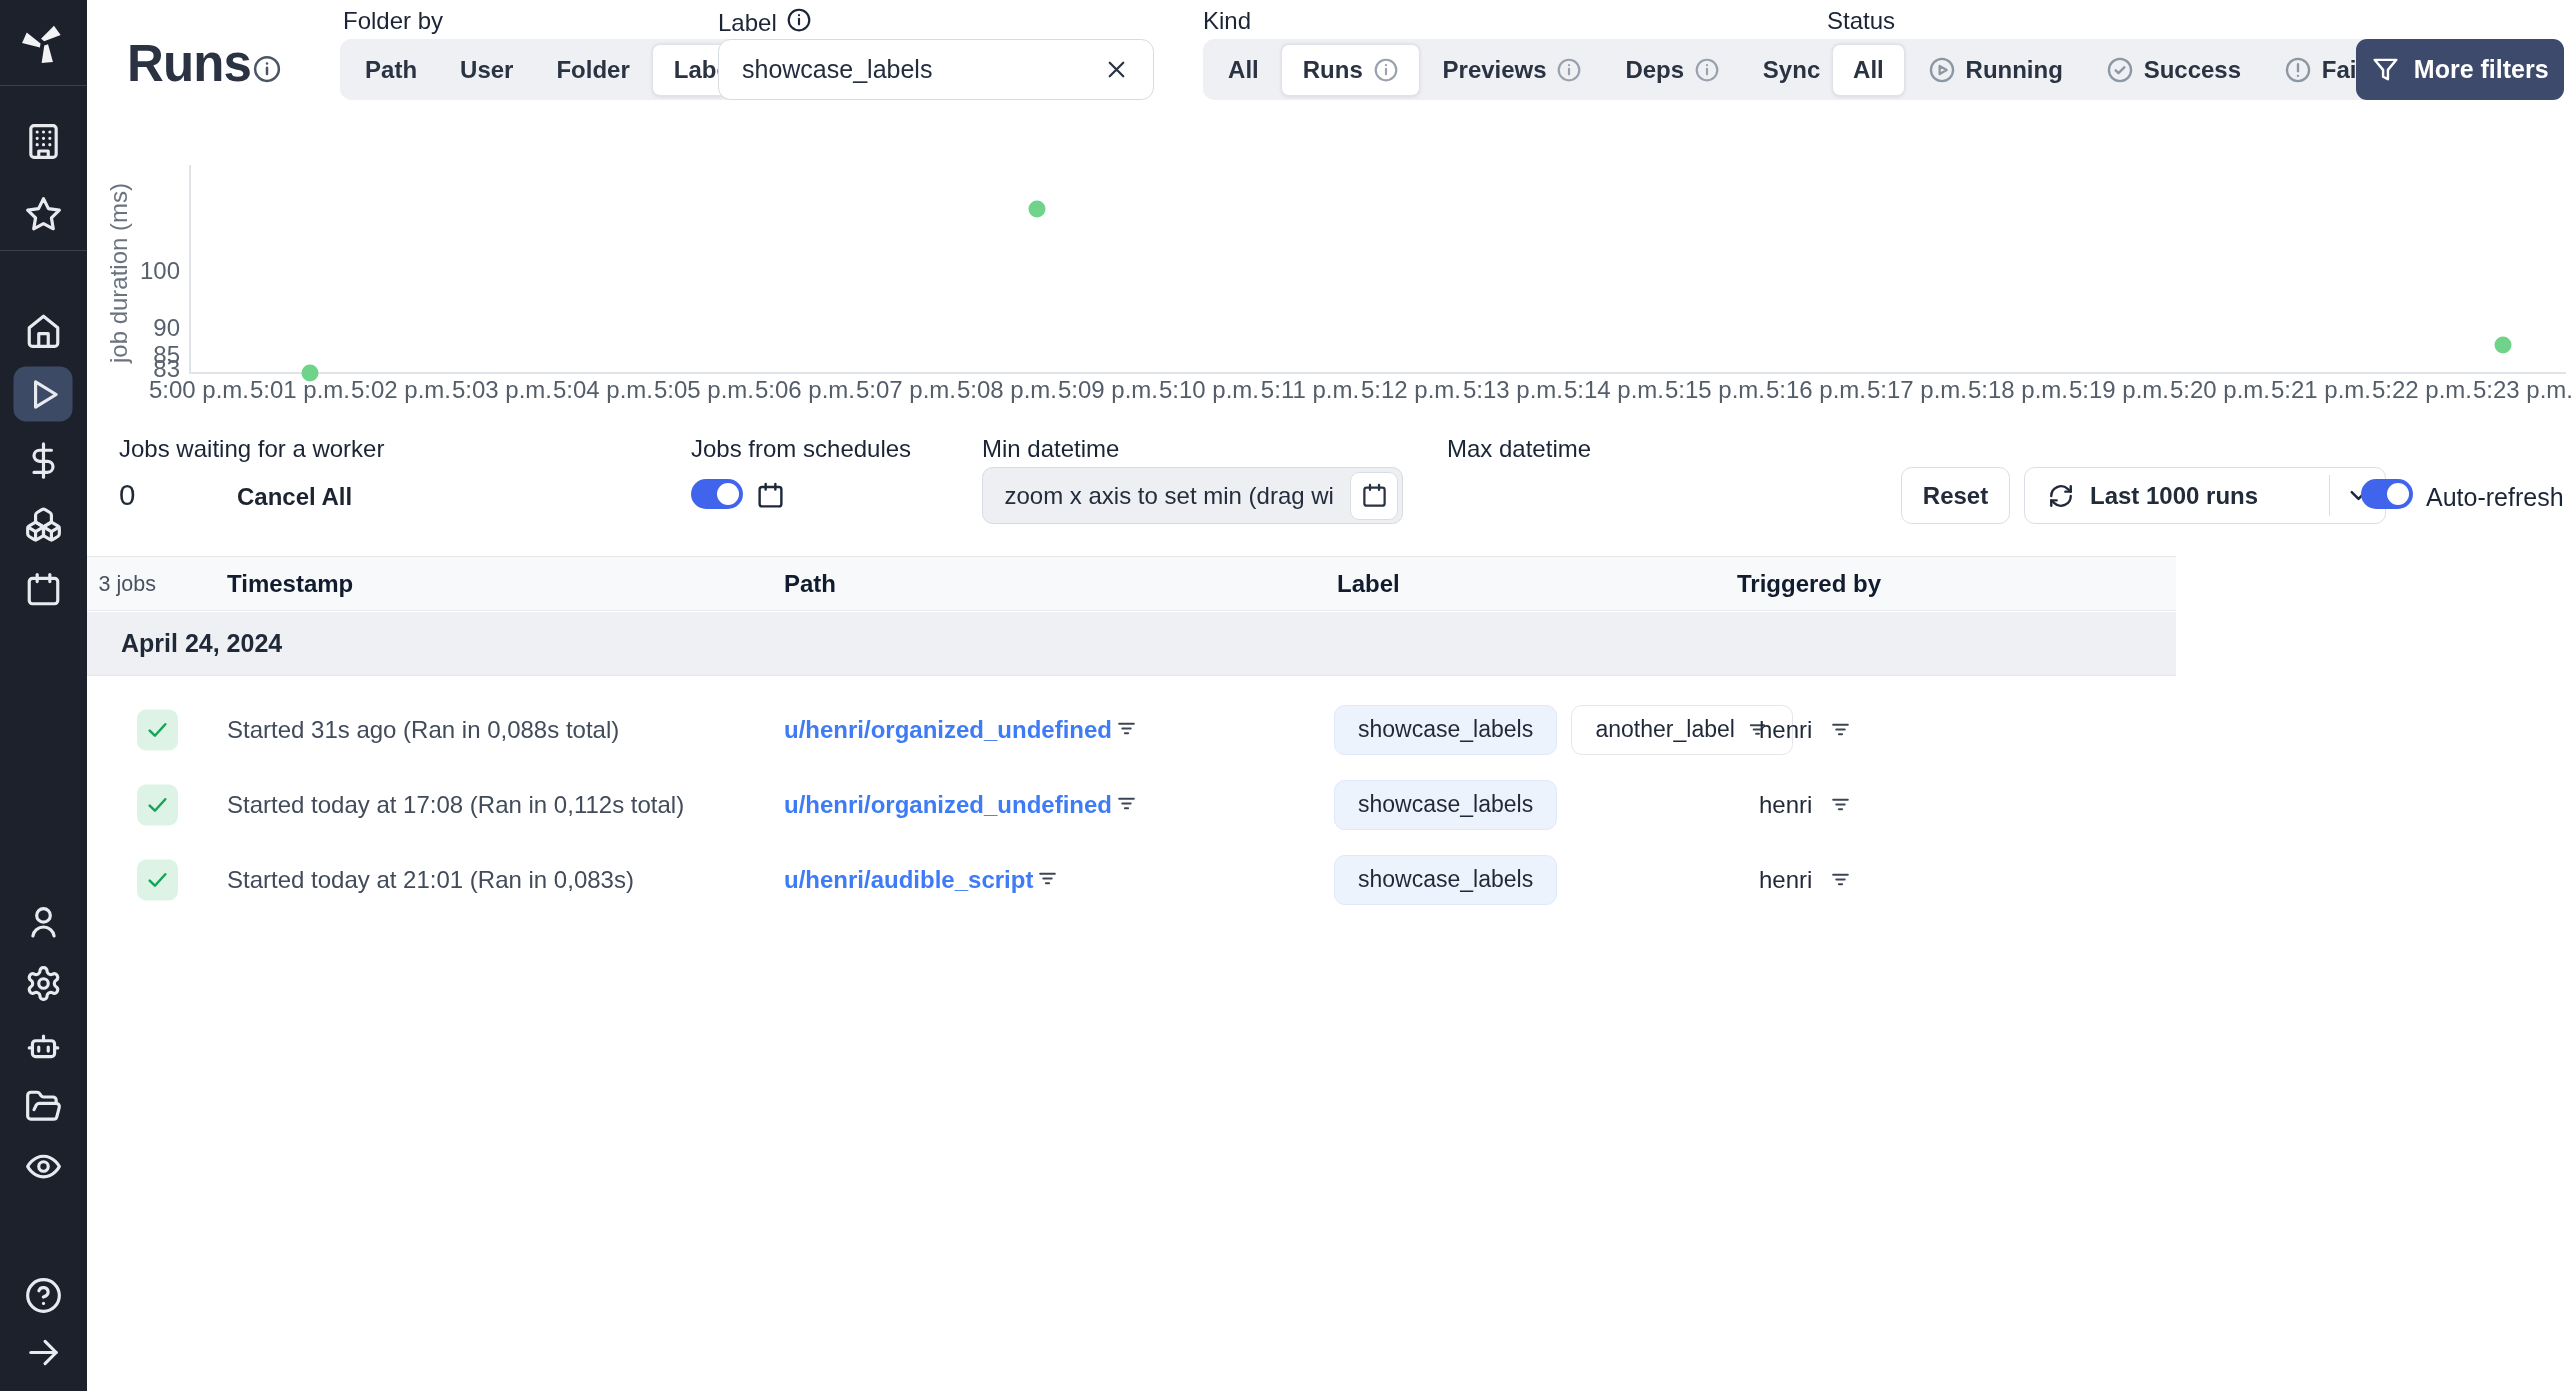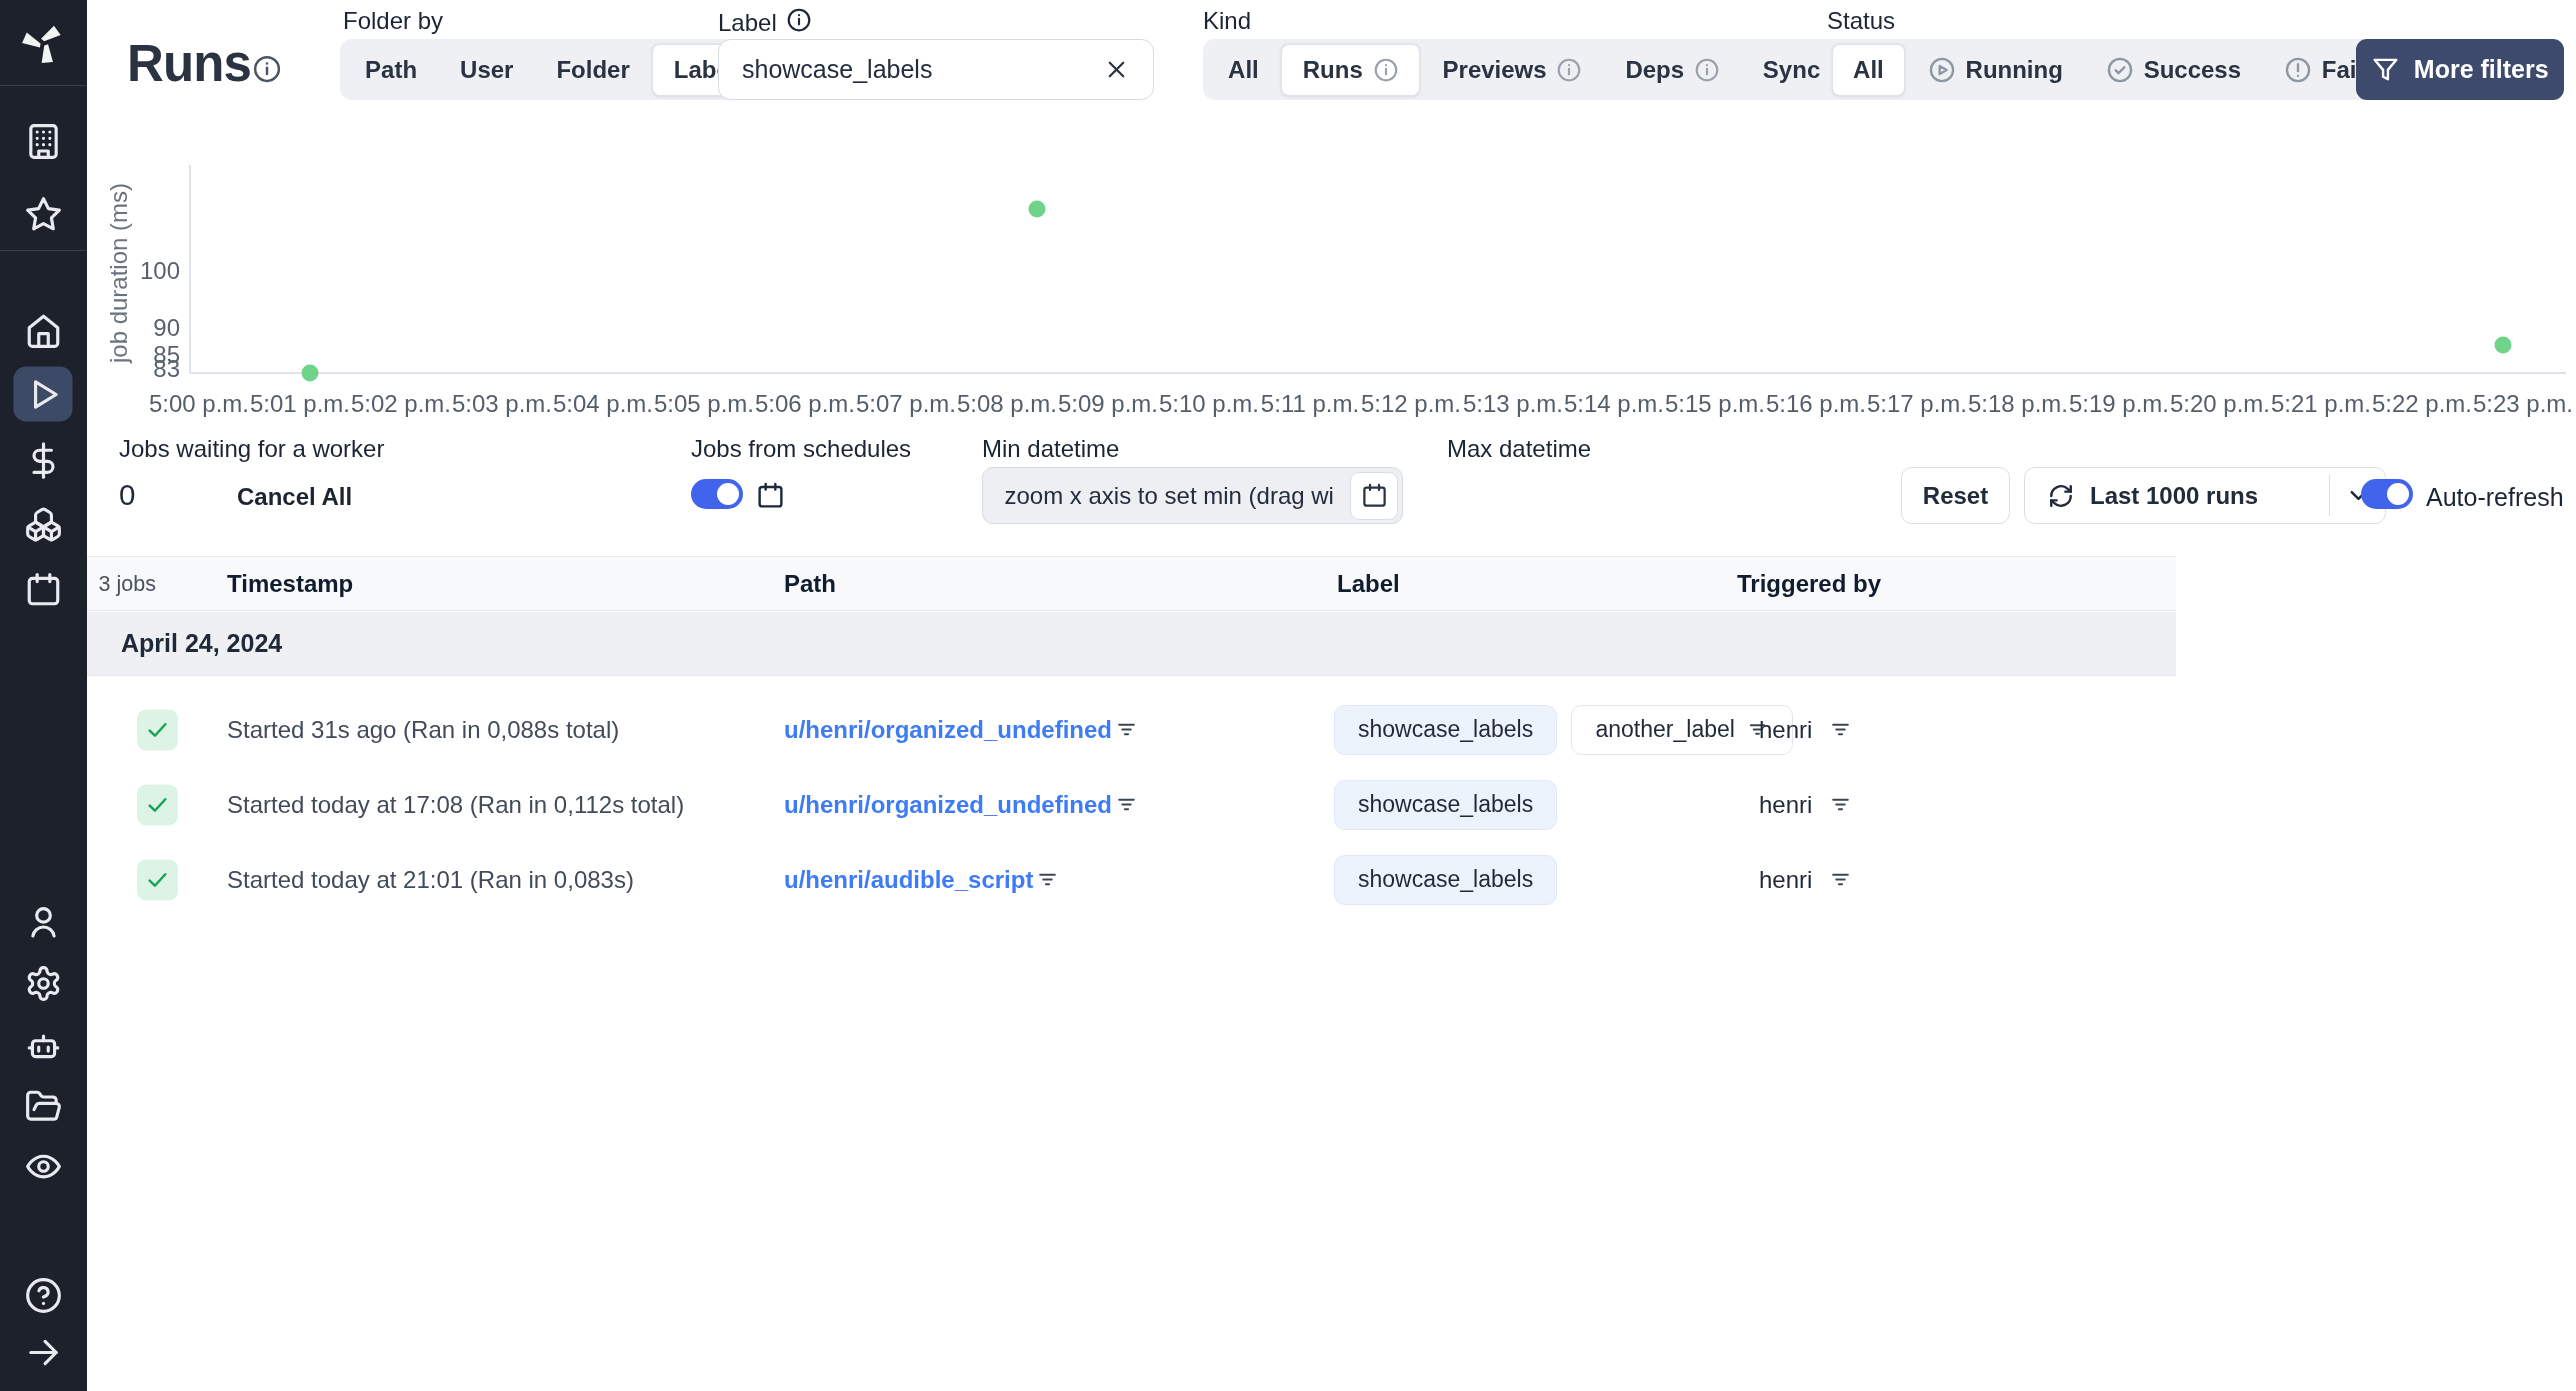--- a/index.html
+++ b/index.html
@@ -25,21 +25,21 @@
 .info-ic{color:#98a1ad}
 .status-ic{color:#8d97a3}
 .text-input{position:absolute;background:#fff;border:0.9px solid #d6dbe2;border-radius:12.5px;height:61px;display:flex;align-items:center;padding:0 23px;font-size:25px;color:#232d3d}
 .btn-dark{position:absolute;left:2356px;top:39px;width:208px;height:61px;background:#3d4a6b;border-radius:11px;color:#fff;display:flex;align-items:center;justify-content:center;gap:13.4px;font-size:25px;font-weight:600;cursor:pointer}
 
 
 .ylabel{position:absolute;left:119px;top:273px;transform:translate(-50%,-50%) rotate(-90deg);font-size:24px;color:#6a7380;white-space:nowrap}
 .ytick{position:absolute;width:73px;left:107px;text-align:right;font-size:24px;color:#59616d;line-height:29.5px}
 .axis-y{position:absolute;left:189px;top:165px;width:1.8px;height:208px;background:#e0e3e7}
 .axis-x{position:absolute;left:189px;top:372px;width:2377px;height:1.8px;background:#e0e3e7}
-.xtick{position:absolute;top:390px;transform:translateX(-50%);font-size:24px;color:#545e6b;white-space:nowrap}
+.xtick{position:absolute;top:376px;transform:translateX(-50%);font-size:24px;color:#545e6b;white-space:nowrap}
 .dot{position:absolute;width:17px;height:17px;border-radius:50%;transform:translate(-50%,-50%);cursor:pointer}
 
 
 .ctl-label{position:absolute;top:435px;font-size:24px;color:#1b2535;white-space:nowrap}
 .count-num{position:absolute;left:119px;top:478px;font-size:29.5px;color:#1f2937}
 .text-btn{position:absolute;font-size:24px;font-weight:700;color:#1b2430;cursor:pointer;white-space:nowrap}
 .toggle{position:relative;width:52px;height:29.5px;border-radius:15px;background:#4164ed;cursor:pointer}
 .toggle::after{content:"";position:absolute;right:3.6px;top:3.6px;width:22.4px;height:22.4px;border-radius:50%;background:#fff}
 .dt-input{position:absolute;top:467px;height:57px;background:#edeff3;border:0.9px solid #d6dbe2;border-radius:10.7px;display:flex;align-items:center;overflow:hidden}
 .dt-text{padding:0 21.5px;font-size:24px;color:#232d3d;white-space:nowrap;overflow:hidden;flex:1}
@@ -51,21 +51,21 @@
 .thead{position:absolute;left:0;top:0;width:100%;height:54px;background:#f8f9fb;border-bottom:0.9px solid #e6e8ec}
 .th{position:absolute;top:50%;transform:translateY(-50%);font-size:24px;font-weight:600;color:#111c2e;white-space:nowrap}
 .th-count{position:absolute;left:11.6px;top:50%;transform:translateY(-50%);font-size:21.5px;font-weight:400;color:#49525f}
 .daterow{position:absolute;left:0;top:55px;width:100%;height:64px;background:#eef0f3;border-bottom:0.9px solid #e4e6ea;display:flex;align-items:center}
 .daterow span{margin-left:34px;font-size:25px;font-weight:700;color:#1f2937}
 #rows{position:absolute;left:0;top:119px;width:100%}
 .job-row{position:relative;width:100%;height:75px;cursor:pointer}
 .job-row:first-child{margin-top:16px}
 .status-badge{position:absolute;left:50px;top:50%;transform:translateY(-50%);width:41px;height:41px;border-radius:9px;background:#ddf3e6;display:flex;align-items:center;justify-content:center;color:#17a457}
 .cell-ts{position:absolute;left:140px;top:50%;transform:translateY(-50%);font-size:24px;color:#414b5a;white-space:nowrap}
-.cell-path{position:absolute;left:697px;top:50%;transform:translateY(-50%);display:flex;align-items:center;gap:2px;white-space:nowrap}
+.cell-path{position:absolute;left:697px;top:50%;transform:translateY(-50%);display:flex;align-items:flex-start;gap:2px;white-space:nowrap}
 .path-link{font-size:24px;font-weight:600;color:#3e7bf6;cursor:pointer}
 .filter-ic{color:#3c4553;cursor:pointer}
 .cell-labels{position:absolute;left:1247px;top:50%;transform:translateY(-50%);display:flex;align-items:center;gap:14.3px}
 .label-badge{display:inline-flex;align-items:center;gap:10.7px;height:50px;padding:0 23px;border-radius:10.7px;background:#edf3fd;border:0.9px solid #dfe8fa;font-size:23px;color:#1f2937;white-space:nowrap}
 .label-badge.outline{background:#fff;border:0.9px solid #e3e6eb}
 .cell-trig{position:absolute;left:1672px;top:50%;transform:translateY(-50%);display:flex;align-items:center;gap:16px;font-size:24px;color:#1f2937}
 
 
 #panel{position:absolute;left:2176px;top:556px;right:0;bottom:0;background:#fff;border-left:0.9px solid #e4e6ea;border-top:0.9px solid #e6e8ec}
 .panel-text{position:absolute;left:29.5px;top:29.5px;font-size:26px;color:#1e293b}

